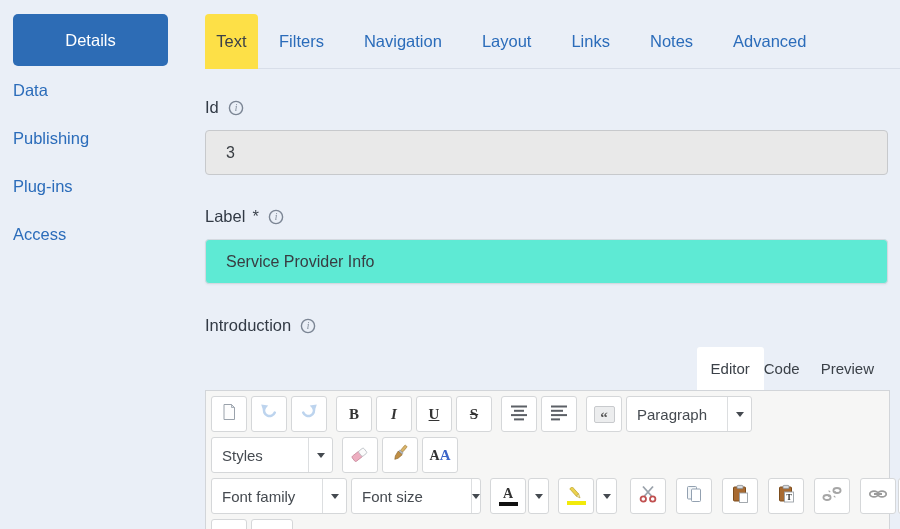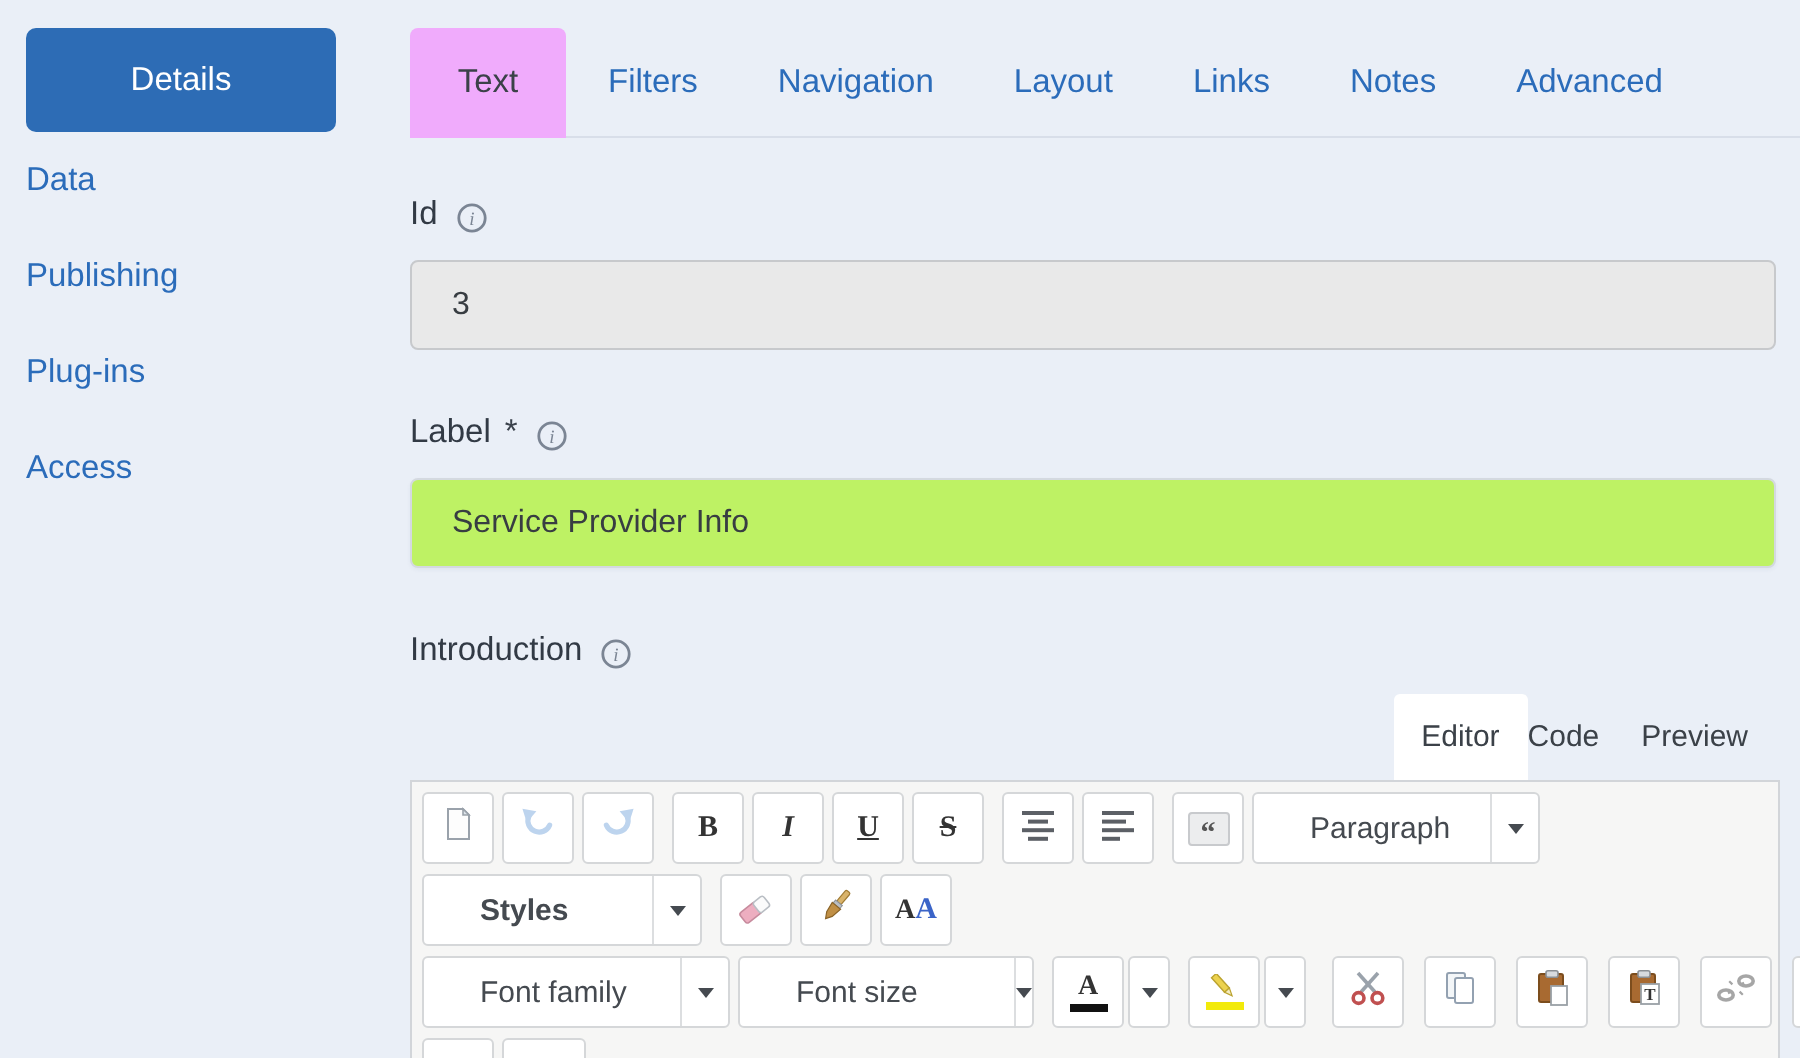--- a/index.html
+++ b/index.html
@@ -18,41 +18,41 @@
   .side-link{
     height:48px;display:flex;align-items:center;
     color:#2b6cba;font-size:16.5px;cursor:pointer;
   }
   
   .tabstrip{
     position:absolute;left:205px;top:14px;right:0;height:54px;
     border-bottom:1px solid #d8dee9;display:flex;align-items:stretch;
   }
   .tab-active{
-    width:78px;height:55px;background:#f0abfc;border-radius:4px 4px 0 0;
+    width:53px;height:55px;background:#fde047;border-radius:4px 4px 0 0;
     display:flex;align-items:center;justify-content:center;
     color:#3b4148;font-size:16.5px;cursor:pointer;
   }
   .tab{
     align-self:center;margin-left:40px;color:#2b6cba;font-size:16.5px;cursor:pointer;
   }
   .tab.first{margin-left:21px;}
   
   .lbl-row{
-    position:absolute;left:205px;display:flex;align-items:flex-end;gap:9px;
+    position:absolute;left:205px;display:flex;align-items:center;gap:9px;
     color:#323a45;font-size:16.5px;
   }
   .lbl-row .req{margin-left:-2px;color:#3a414b;}
   .finput{
     position:absolute;left:205px;width:641px;height:43px;border-radius:4px;
     font-size:16px;padding:0 20px;font-family:"Liberation Sans",sans-serif;
     color:#383d42;outline:none;
   }
   #id-input{background:#e9e9e9;border:1px solid #c7c9cc;}
-  #label-input{background:#bef264;border:1px solid #d4d9e0;box-shadow:0 1px 2px rgba(40,60,90,0.05);}
+  #label-input{background:#5eead4;border:1px solid #d4d9e0;box-shadow:0 1px 2px rgba(40,60,90,0.05);}
   
   .etabs{
     position:absolute;left:205px;top:347px;width:669px;height:43px;
     display:flex;align-items:stretch;justify-content:flex-end;padding-right:14px;
   }
   .etab-active{
     background:#fff;border-radius:3px 3px 0 0;padding:0 14px;
     display:flex;align-items:center;color:#3b4148;font-size:15px;cursor:pointer;
   }
   .etab{align-self:center;color:#3b4148;font-size:15px;cursor:pointer;}
@@ -72,21 +72,20 @@
   .gap{margin-left:5px;}
   .biggap{margin-left:9px;}
   .glyph{font-family:"Liberation Serif",serif;font-size:15px;color:#333;font-weight:bold;}
   .glyph.it{font-style:italic;font-weight:bold;}
   .glyph.un{text-decoration:underline;font-weight:bold;}
   .glyph.st{text-decoration:line-through;font-weight:bold;}
   .tselect{
     height:34px;background:#fff;border:1px solid #d5d7d9;border-radius:3px;
     display:flex;align-items:center;margin-right:4px;cursor:pointer;flex:none;
     box-sizing:content-box;
-    padding-left:18px;
   }
   .tselect .sel-label{flex:1;padding-left:10px;font-size:15px;color:#454a50;white-space:nowrap;}
   .tselect .caret-zone{
     width:23px;align-self:stretch;border-left:1px solid #dcdee0;
     display:flex;align-items:center;justify-content:center;
   }
   .caret{
     width:0;height:0;border-left:4px solid transparent;border-right:4px solid transparent;
     border-top:5px solid #454a50;
   }
@@ -254,21 +253,21 @@
       </div>
       <div class="tselect" style="width:124px;">
         <span class="sel-label">Paragraph</span>
         <span class="caret-zone">
             <span class="caret"></span>
           </span>
       </div>
     </div>
 
     <div class="trow">
-      <div class="tselect" style="width:120px;font-weight:bold;">
+      <div class="tselect" style="width:120px;">
         <span class="sel-label">Styles</span>
         <span class="caret-zone">
             <span class="caret"></span>
           </span>
       </div>
       <div class="tbtn gap">
         <span>
           <svg width="20" height="20" viewBox="0 0 20 20">
             <g transform="rotate(-38 10 11)">
               <rect x="1.5" y="8" width="10" height="6.5" rx="1.4" fill="#edaec0" stroke="#c78b9d" stroke-width="0.8"></rect>

